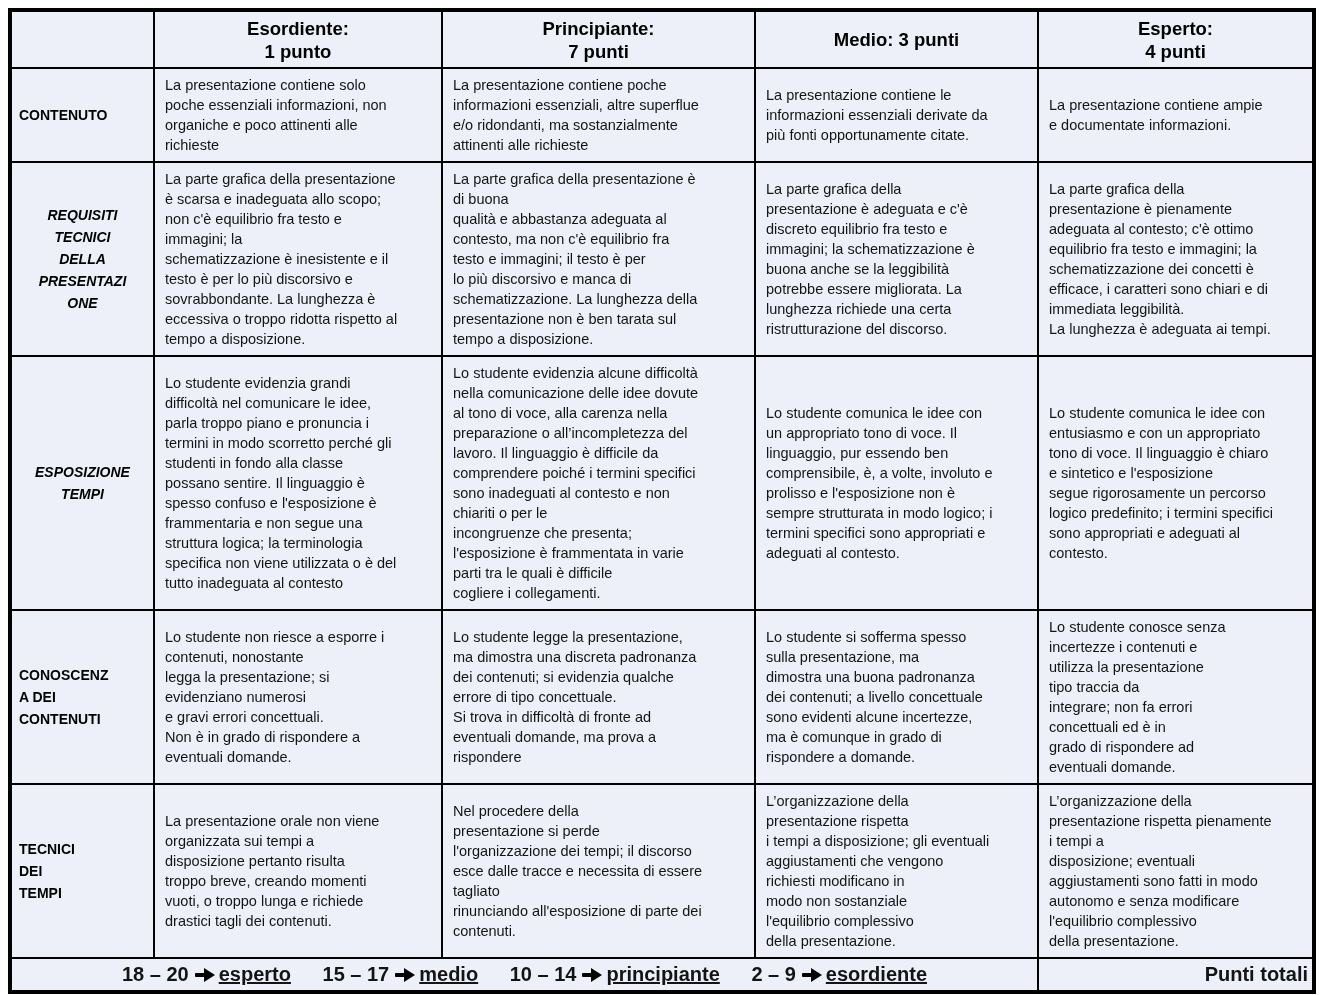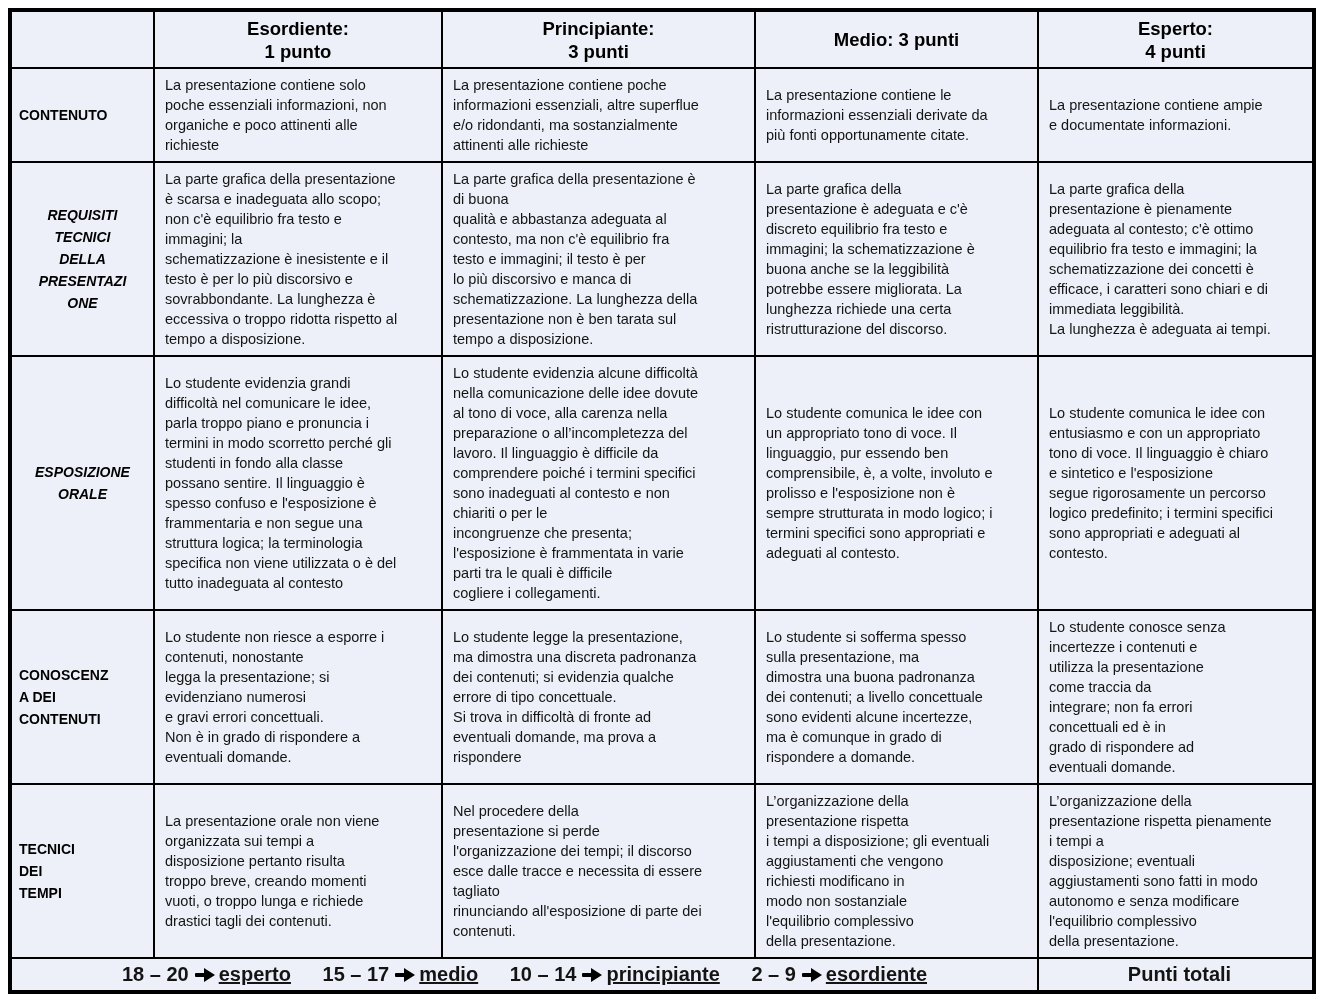--- a/index.html
+++ b/index.html
@@ -55,42 +55,42 @@
     background:#000;border-radius:1px;
   }
   .arrow::after{
     content:"";position:absolute;right:0;top:0;
     border-left:11px solid #000;
     border-top:7px solid transparent;
     border-bottom:7px solid transparent;
   }
   td.total-cell{
     font-weight:bold;font-size:20px;padding:4px 4px 4px 12px;
-    text-align:center;white-space:normal;
+    text-align:right;white-space:normal;
   }
 </style>
 </head>
 <body>
 
 <div class="page">
   <table class="rubric">
     <colgroup>
       <col class="c0">
         <col class="c1">
         <col class="c2">
         <col class="c3">
         <col class="c4">
     </colgroup>
     <tbody>
         <tr class="hrow">
       <td class="crit"></td>
       <th class="colhead">Esordiente:
 1 punto</th>
       <th class="colhead">Principiante:
-3 punti</th>
+7 punti</th>
       <th class="colhead">Medio: 3 punti</th>
       <th class="colhead">Esperto:
 4 punti</th>
     </tr>
 
     <tr class="r0">
       <td class="crit">CONTENUTO</td>
       <td class="cell">La presentazione contiene solo
 poche essenziali informazioni, non
 organiche e poco attinenti alle
@@ -143,21 +143,21 @@
 adeguata al contesto; c'è ottimo
 equilibrio fra testo e immagini; la
 schematizzazione dei concetti è
 efficace, i caratteri sono chiari e di
 immediata leggibilità.
 La lunghezza è adeguata ai tempi.</td>
     </tr>
 
     <tr class="r2">
       <td class="crit crit-center">ESPOSIZIONE
-ORALE</td>
+TEMPI</td>
       <td class="cell">Lo studente evidenzia grandi
 difficoltà nel comunicare le idee,
 parla troppo piano e pronuncia i
 termini in modo scorretto perché gli
 studenti in fondo alla classe
 possano sentire. Il linguaggio è
 spesso confuso e l'esposizione è
 frammentaria e non segue una
 struttura logica; la terminologia
 specifica non viene utilizzata o è del
@@ -213,21 +213,21 @@
       <td class="cell">Lo studente si sofferma spesso
 sulla presentazione, ma
 dimostra una buona padronanza
 dei contenuti; a livello concettuale
 sono evidenti alcune incertezze,
 ma è comunque in grado di
 rispondere a domande.</td>
       <td class="cell">Lo studente conosce senza
 incertezze i contenuti e
 utilizza la presentazione
-come traccia da
+tipo traccia da
 integrare; non fa errori
 concettuali ed è in
 grado di rispondere ad
 eventuali domande.</td>
     </tr>
 
     <tr class="r4">
       <td class="crit">TECNICI
 DEI
 TEMPI</td>

